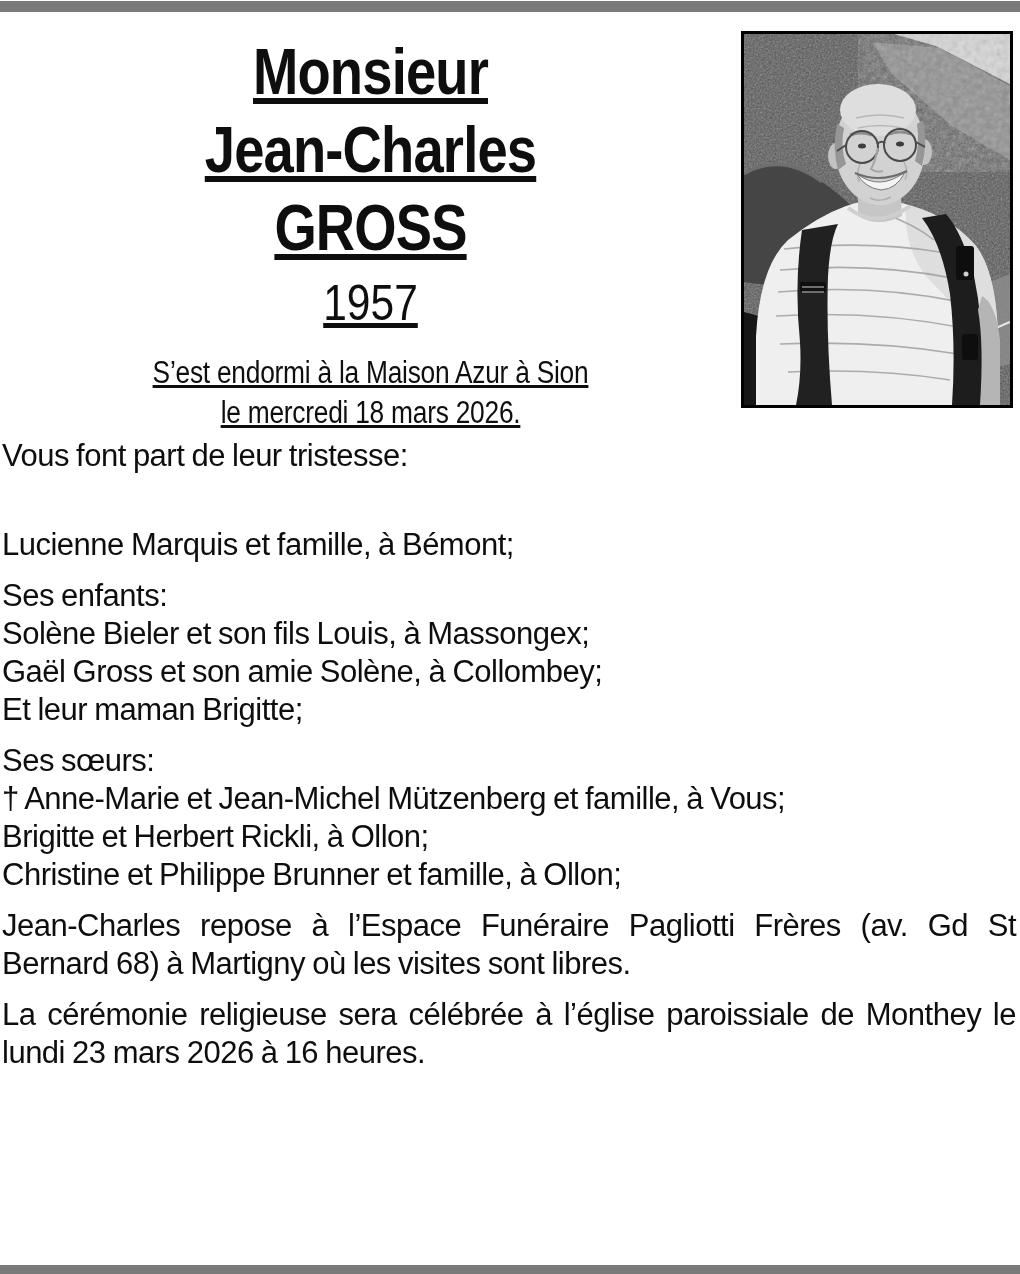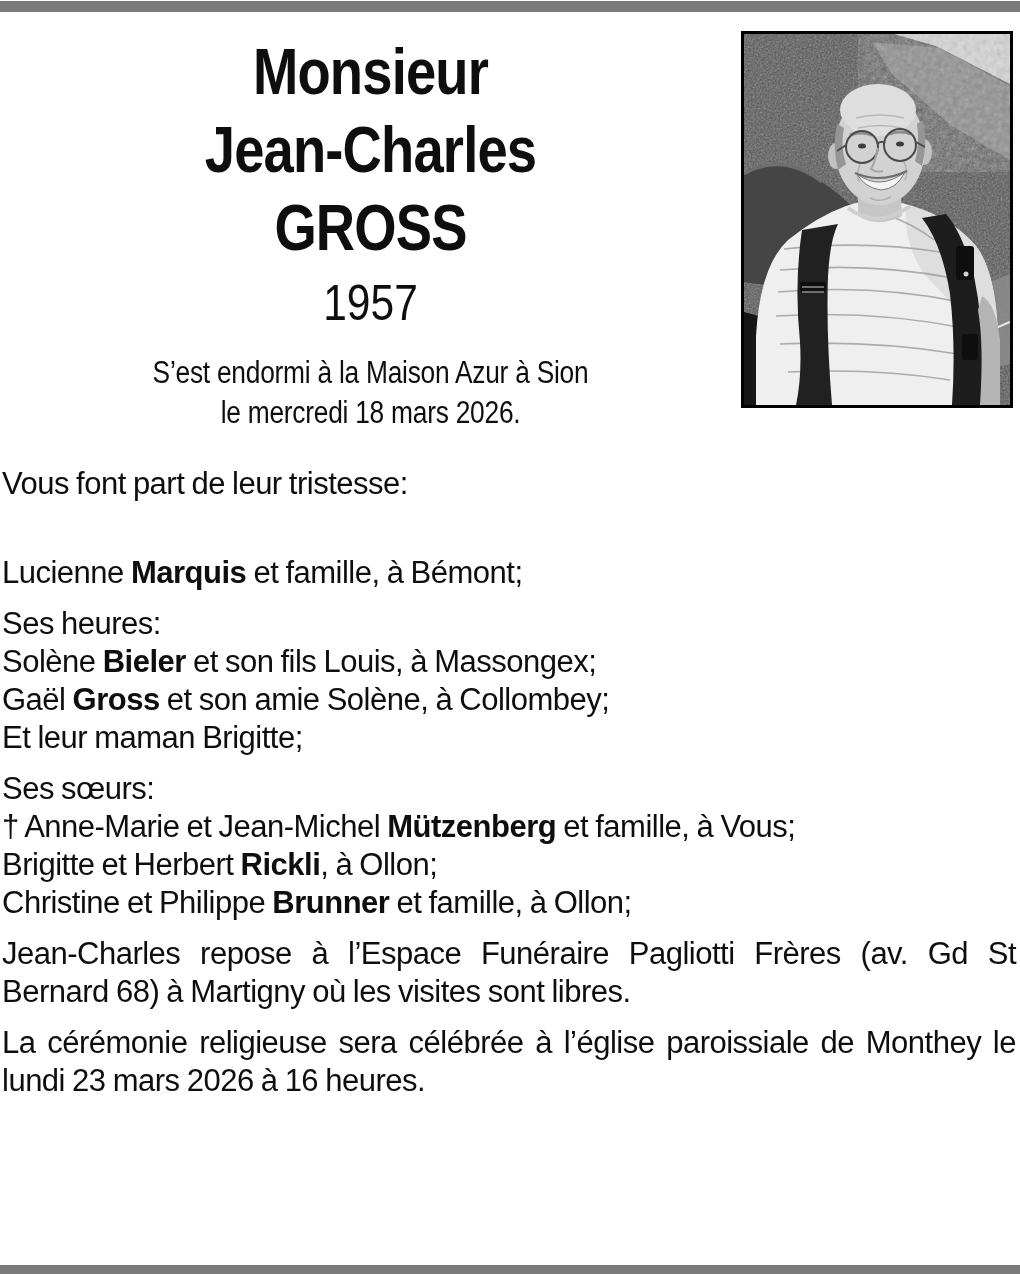--- a/index.html
+++ b/index.html
@@ -4,36 +4,36 @@
 <style>
   html,body{margin:0;padding:0;}
   body{
     width:1020px;height:1274px;position:relative;background:#ffffff;
     font-family:"Liberation Sans", sans-serif;color:#0e0e0e;overflow:hidden;
     -webkit-font-smoothing:antialiased;
   }
   .top-bar{position:absolute;top:1px;left:0;width:1020px;height:11px;}
   .bottom-bar{position:absolute;bottom:0;left:0;width:1020px;height:9px;}
 
-  .header{display:flex;align-items:flex-start;}
+  .header{display:flex;align-items:flex-start;text-decoration:underline;}
   .header-left{flex:1;min-width:0;text-align:center;padding-top:33px;}
   .hdr-condense{transform:scaleX(0.85);transform-origin:50% 0;}
   .title-line{font-weight:700;font-size:64px;line-height:78px;letter-spacing:-1px;white-space:nowrap;}
   .year{font-weight:400;font-size:50px;line-height:56px;margin-top:8px;}
   .intro{font-size:31px;line-height:40px;margin-top:22px;letter-spacing:-0.3px;}
 
   .photo-frame{
     flex:none;width:266px;height:371px;border:3px solid #000;
     margin:31px 7px 0 0;background:#565656;overflow:hidden;
   }
   .photo-frame svg{display:block;width:266px;height:371px;}
 
-  .content{padding:0 4px 0 2px;margin-top:32px;}
+  .content{padding:0 4px 0 2px;margin-top:4px;}
   .para{font-size:31px;line-height:38px;margin:0 0 13px 0;letter-spacing:-0.5px;word-spacing:-1px;}
-  .para b{font-weight:700;}
+  .para b{font-weight:400;}
   .para.justify{text-align:justify;}
 </style>
 </head>
 <body>
 
 <div class="top-bar" style="background: rgb(122, 122, 122);"></div>
 
 <div class="header">
   <div class="header-left">
     <div class="hdr-condense">
@@ -143,20 +143,20 @@
 
         <path d="M126,164 Q136,169 147,163" stroke="#b0b0b0" stroke-width="1.5" fill="none"></path>
       </g>
     </svg>
   </div>
 </div>
 
 <div class="content">
     <p class="para"><span>Vous font part de leur tristesse:</span></p>
     <p class="para"><br><span>Lucienne </span><b>Marquis</b><span> et famille, à Bémont;</span></p>
-    <p class="para"><span>Ses heures:</span><br><span>Solène </span><b>Bieler</b><span> et son fils Louis, à Massongex;</span><br><span>Gaël </span><b>Gross</b><span> et son amie Solène, à Collombey;</span><br><span>Et leur maman Brigitte;</span></p>
+    <p class="para"><span>Ses enfants:</span><br><span>Solène </span><b>Bieler</b><span> et son fils Louis, à Massongex;</span><br><span>Gaël </span><b>Gross</b><span> et son amie Solène, à Collombey;</span><br><span>Et leur maman Brigitte;</span></p>
     <p class="para"><span>Ses sœurs:</span><br><span>† Anne-Marie et Jean-Michel </span><b>Mützenberg</b><span> et famille, à Vous;</span><br><span>Brigitte et Herbert </span><b>Rickli</b><span>, à Ollon;</span><br><span>Christine et Philippe </span><b>Brunner</b><span> et famille, à Ollon;</span></p>
     <p class="para justify"><span>Jean-Charles repose à l’Espace Funéraire Pagliotti Frères (av. Gd St Bernard 68) à Martigny où les visites sont libres.</span></p>
     <p class="para justify"><span>La cérémonie religieuse sera célébrée à l’église paroissiale de Monthey le lundi 23 mars 2026 à 16 heures.</span></p>
     <p class="para"><br></p>
   </div>
 
 <div class="bottom-bar" style="background: rgb(122, 122, 122);"></div>
 
 </body></html>

